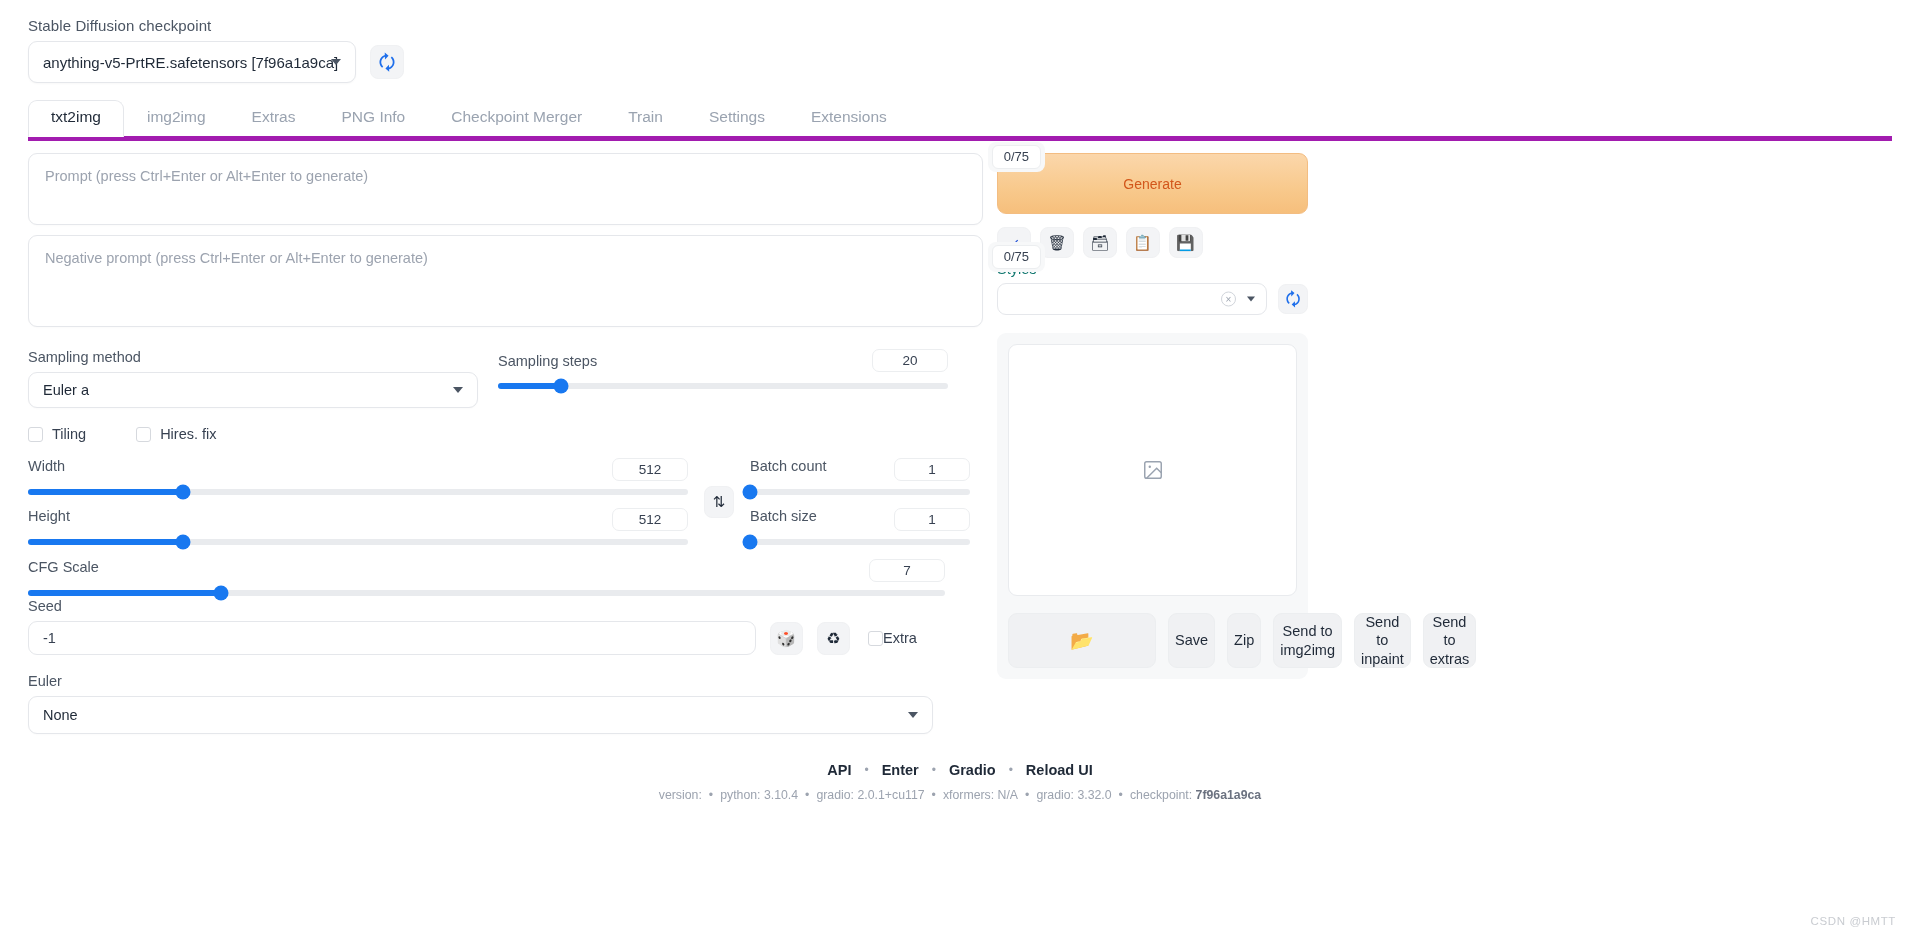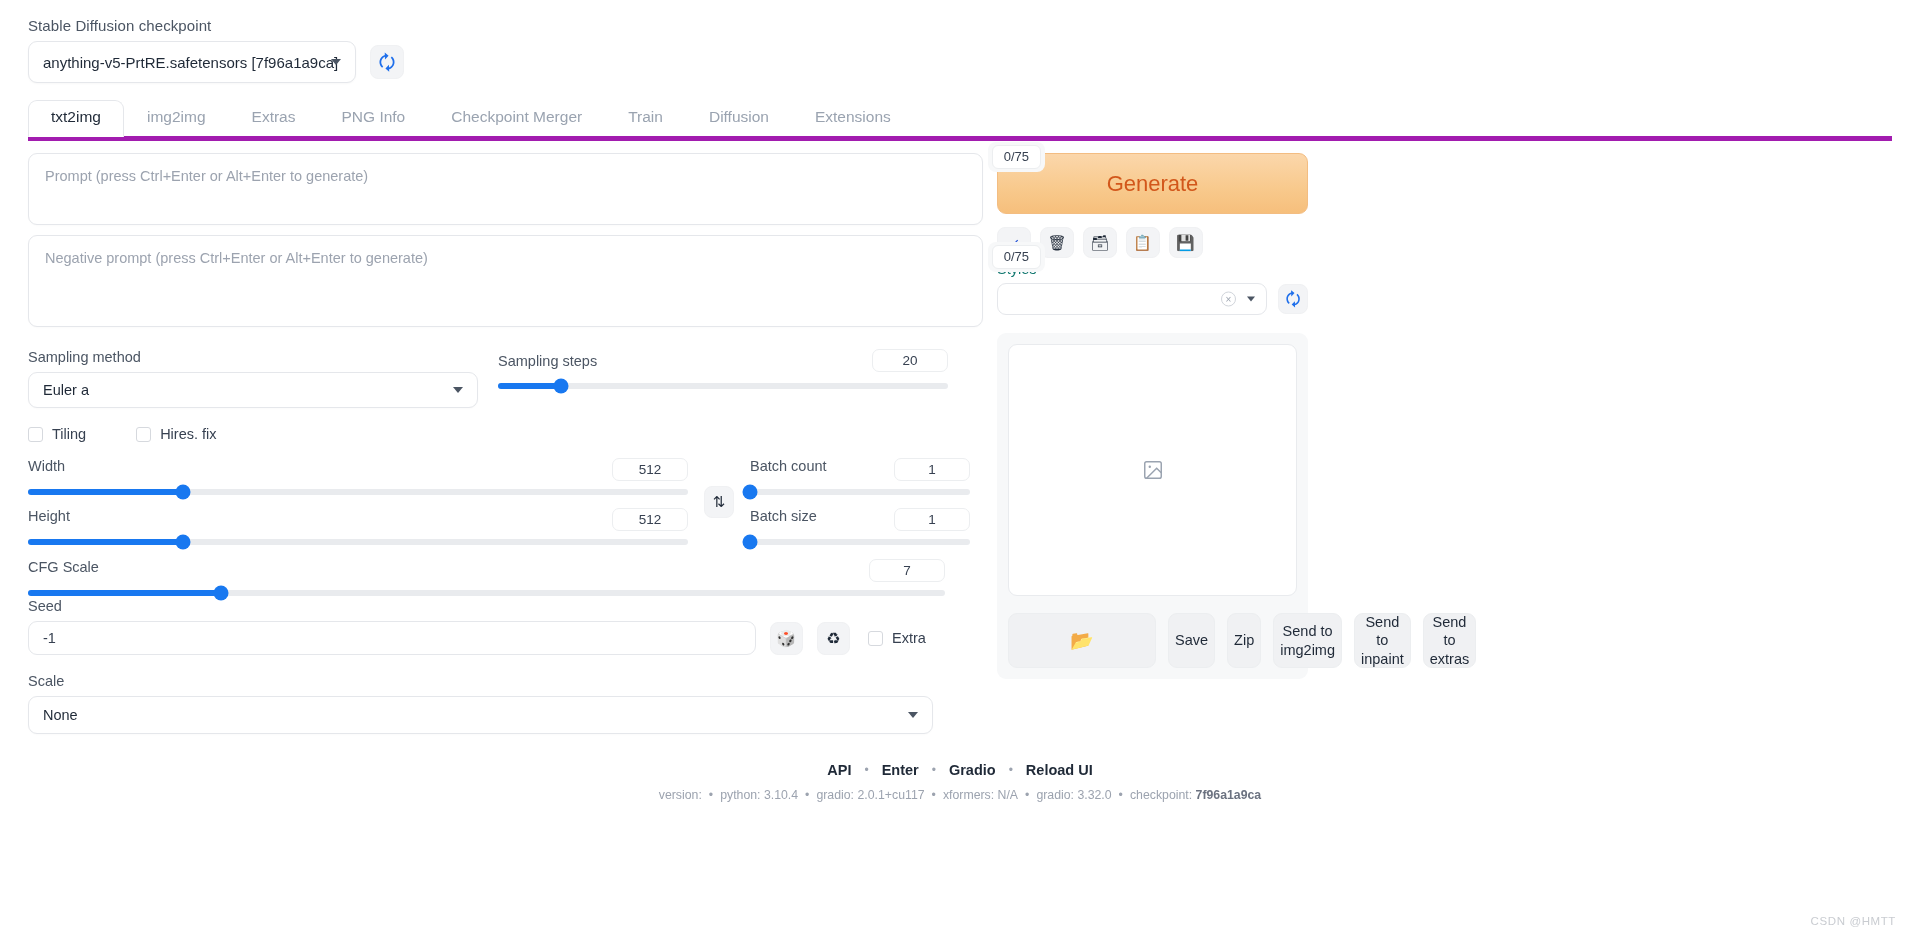--- a/index.html
+++ b/index.html
@@ -78,21 +78,21 @@
   }
   #tok-pos { top: -11px; }
   #tok-neg { top: 89px; }
 
   
   .generate-btn {
     width: 100%; height: 61px; border-radius: 9px;
     background: linear-gradient(180deg,#fbd7ab 0%, #f8c98c 60%, #f6bf7c 100%);
     border: 1px solid #f3bd82;
     display: flex; align-items: center; justify-content: center;
-    color: #d2571b; font-size: 22px;
+    color: #d2571b; font-size: 14px;
   }
   .tool-row { display: flex; gap: 9px; margin-top: 13px; }
   .tool-btn {
     width: 34px; height: 31px; border-radius: 8px; background: #f3f4f6;
     border: 1px solid #f0f1f3;
     display: flex; align-items: center; justify-content: center; font-size: 15px;
   }
   .styles-label { font-size: 14.5px; color: #0f766e; margin-top: 3px; margin-bottom: 6px; }
   .styles-row { display: flex; align-items: center; gap: 11px; }
   .styles-box {
@@ -175,21 +175,21 @@
   .seed-input {
     width: 728px; height: 34px; border: 1px solid #e5e7eb; border-radius: 9px;
     background: #fff; display: flex; align-items: center; padding: 0 14px;
     font-size: 14.5px; color: #374151;
   }
   .seed-btn {
     width: 33px; height: 33px; border-radius: 8px; background: #f3f4f6;
     border: 1px solid #f0f1f3; display: flex; align-items: center;
     justify-content: center; font-size: 16px; margin-left: 14px;
   }
-  .extra-chk { display: flex; align-items: center; gap: 9px; margin-left: 18px; }
+  .extra-chk { display: flex; align-items: center; gap: 0; margin-left: 18px; }
 
   
   .script-block { margin-top: 18px; width: 905px; }
 
   
   .out-panel {
     width: 100%; background: #f7f8f9; border-radius: 9px; padding: 11px;
     margin-top: 1px;
   }
   .gallery {
@@ -244,21 +244,21 @@
     </div>
   </div>
 
   <div class="tabs">
     <div class="tab active">txt2img</div>
     <div class="tab">img2img</div>
     <div class="tab">Extras</div>
     <div class="tab">PNG Info</div>
     <div class="tab">Checkpoint Merger</div>
     <div class="tab">Train</div>
-    <div class="tab">Diffusion</div>
+    <div class="tab">Settings</div>
     <div class="tab">Extensions</div>
   </div>
 
   <div class="main">
 
     <div class="col-left">
 
       <div class="prompt-wrap">
         <div class="token-counter" id="tok-pos">
           <div class="token-inner">0/75</div>
@@ -374,21 +374,21 @@
               <span>♻</span>
             </div>
             <div class="extra-chk">
               <span class="box" style="width:15px;height:15px;border:1px solid #d6d9de;border-radius:3px;background:#fff;display:inline-block"></span>
               <span class="txt" style="font-size:14.5px;color:#374151">Extra</span>
             </div>
           </div>
         </div>
 
         <div class="script-block">
-          <div class="lbl">Scale</div>
+          <div class="lbl">Euler</div>
           <div class="dd" style="height:38px">
             <span>None</span>
             <span class="caret"></span>
           </div>
         </div>
       </div>
     </div>
 
     <div class="col-right">
       <div class="generate-btn">Generate</div>

